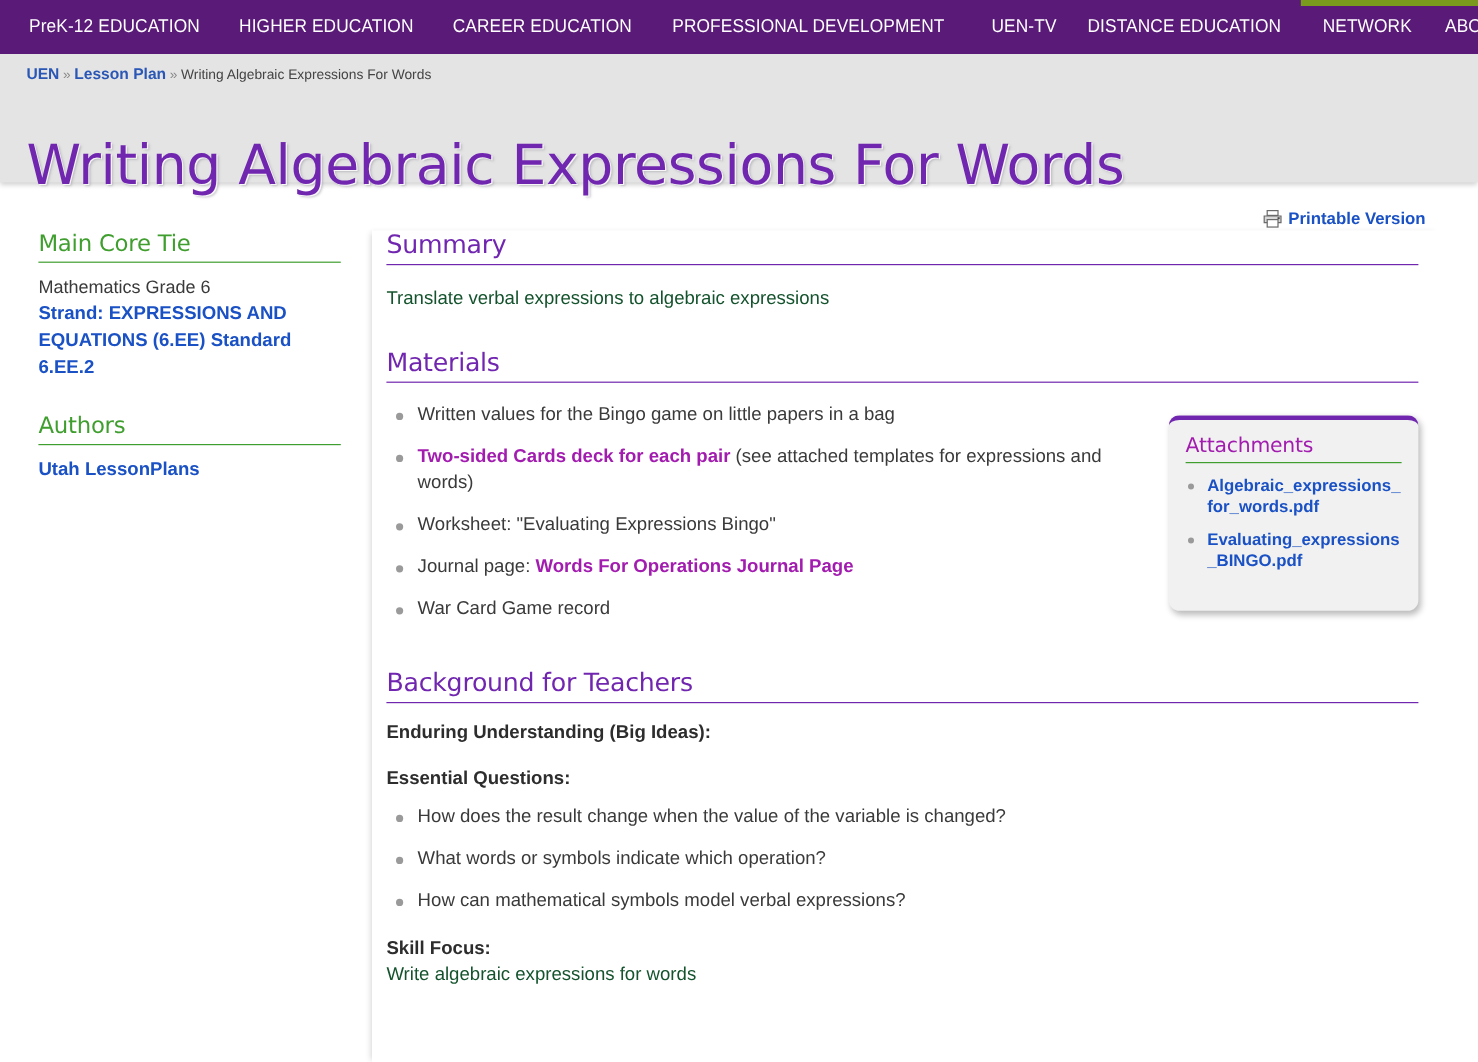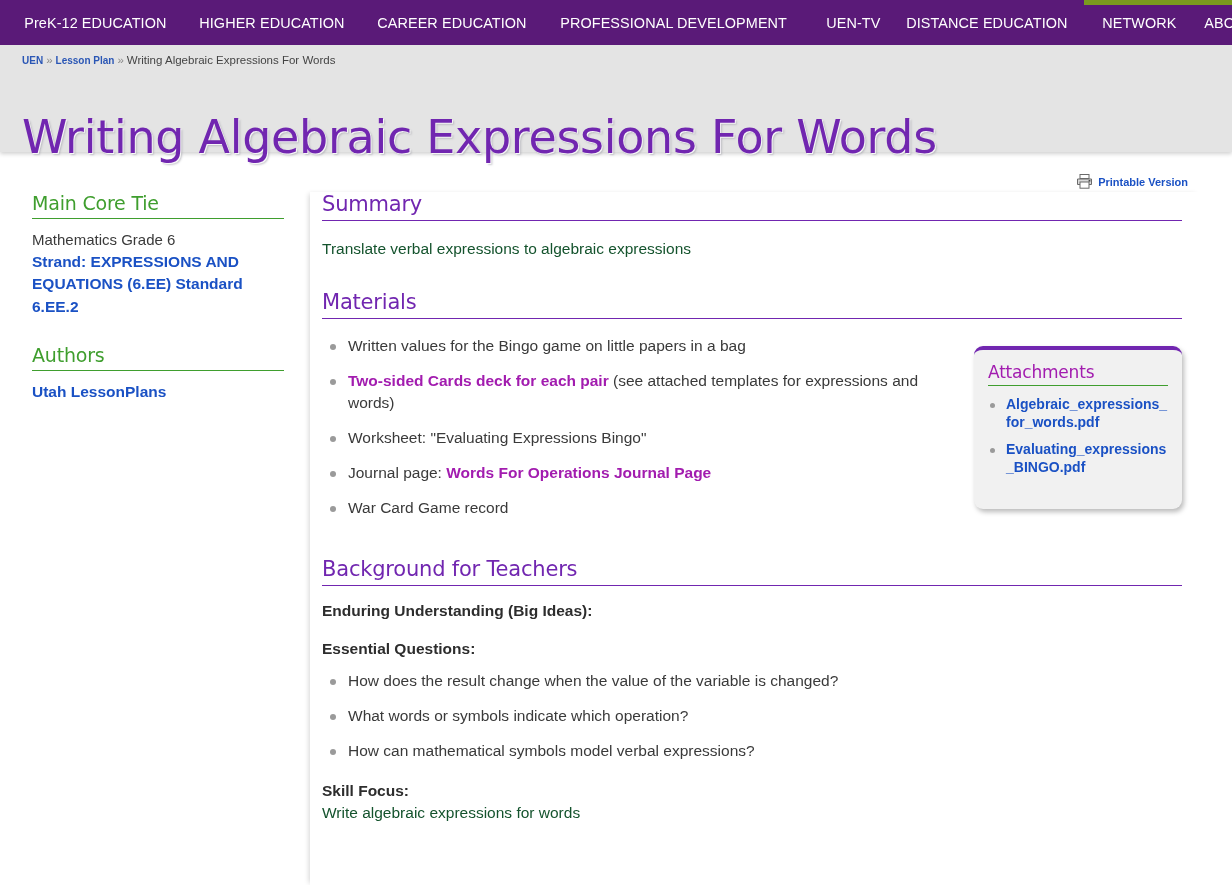--- a/index.html
+++ b/index.html
@@ -80,21 +80,21 @@
     top: 9px;
     left: 22px;
     font-size: 11.5px;
     color: #555555;
     white-space: nowrap;
   }
   .breadcrumb a {
     color: #2a56b5;
     text-decoration: none;
     font-weight: bold;
-    font-size: 10px;
+    font-size: 13px;
   }
   .breadcrumb .sep {
     color: #888888;
     padding: 0 3px;
   }
   .breadcrumb .current {
     color: #444444;
   }
   .page-title {
     position: absolute;
@@ -132,21 +132,21 @@
   }
   .printer-icon {
     width: 17px;
     height: 15px;
     position: relative;
     flex: none;
   }
   .printable-label {
     color: #1a51c4;
     font-weight: bold;
-    font-size: 11px;
+    font-size: 14px;
   }
 
   
   .sidebar {
     position: absolute;
     top: 40px;
     left: 32px;
     width: 252px;
   }
   .side-heading {

